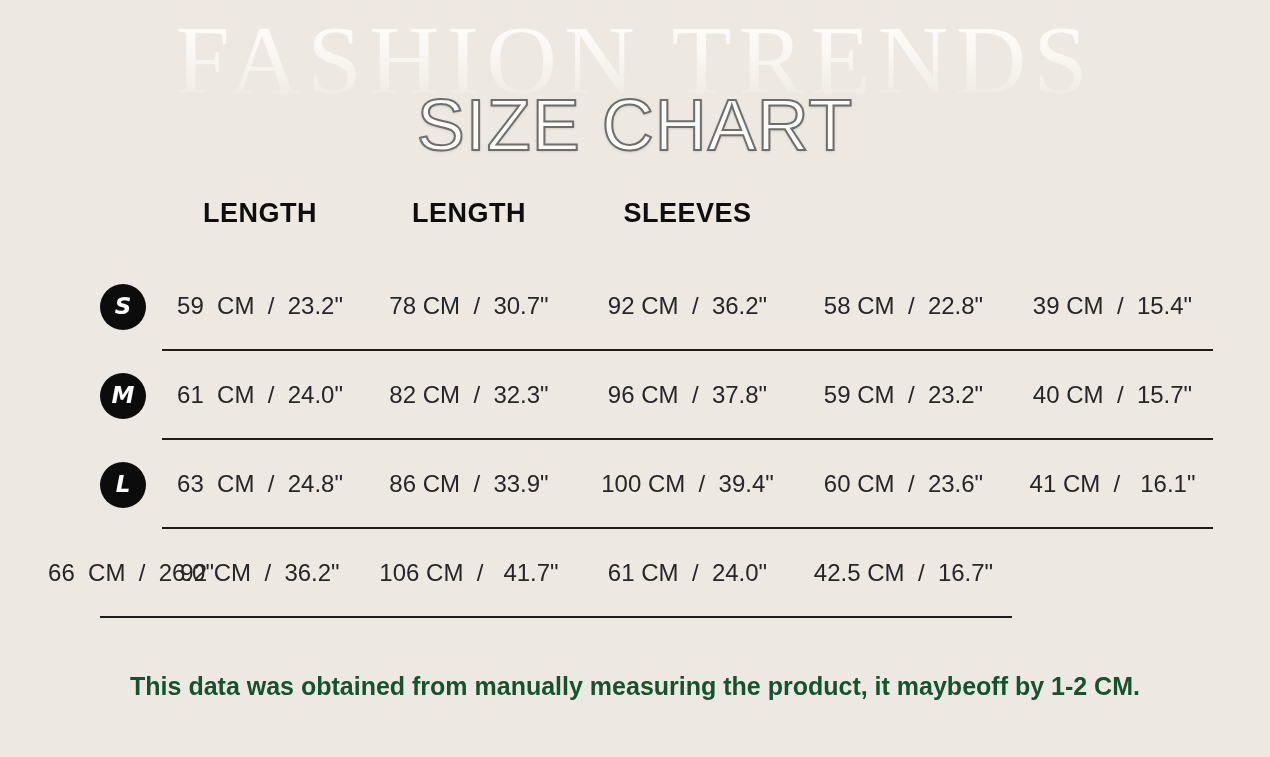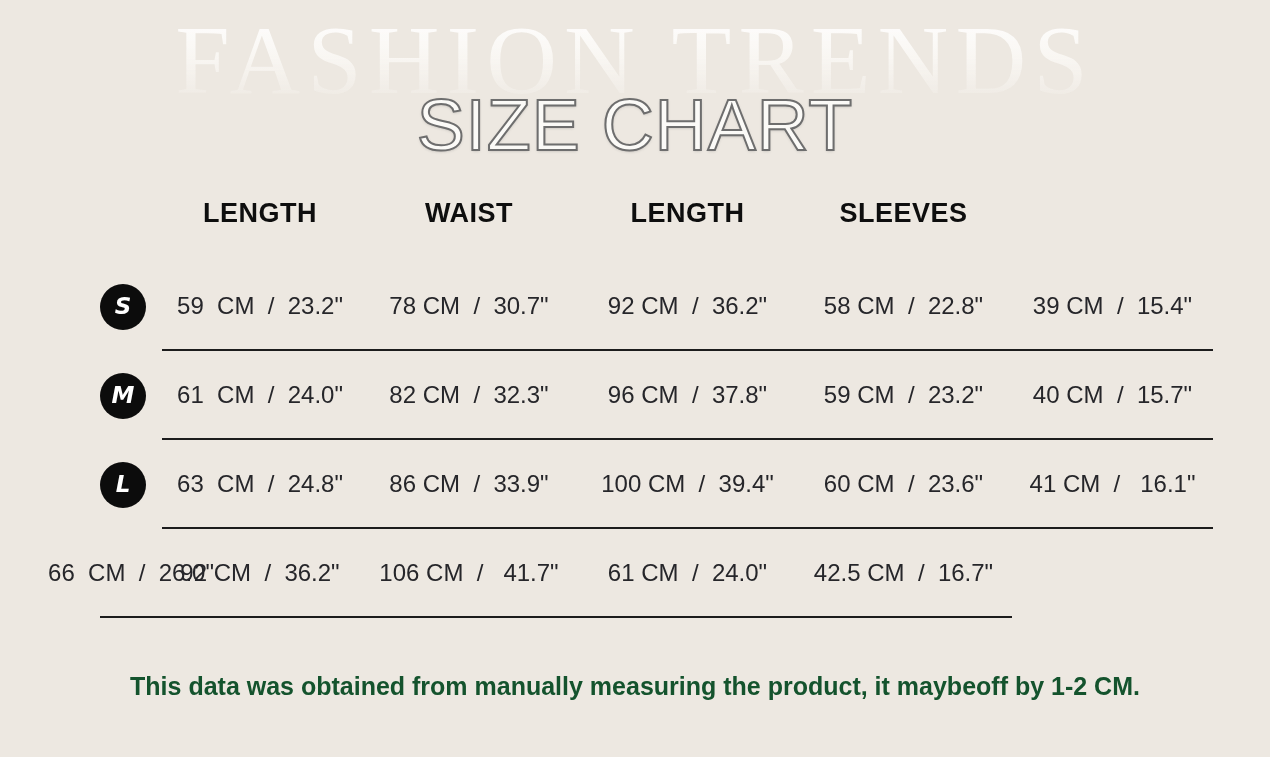--- a/index.html
+++ b/index.html
@@ -102,21 +102,20 @@
 <div class="page">
 
   <div class="watermark">FASHION TRENDS</div>
   <div class="title">SIZE CHART</div>
 
   <div class="table">
 
     <div class="thead">
       <div class="badge-cell"></div>
       <div class="th">LENGTH</div>
-      <div class="th">WAIST</div>
       <div class="th">LENGTH</div>
       <div class="th">SLEEVES</div>
     </div>
 
     <div class="trow">
       <div class="badge-cell">
         <span class="badge">S</span>
       </div>
       <div class="td">59  CM  /  23.2"</div>
       <div class="td">78 CM  /  30.7"</div>

